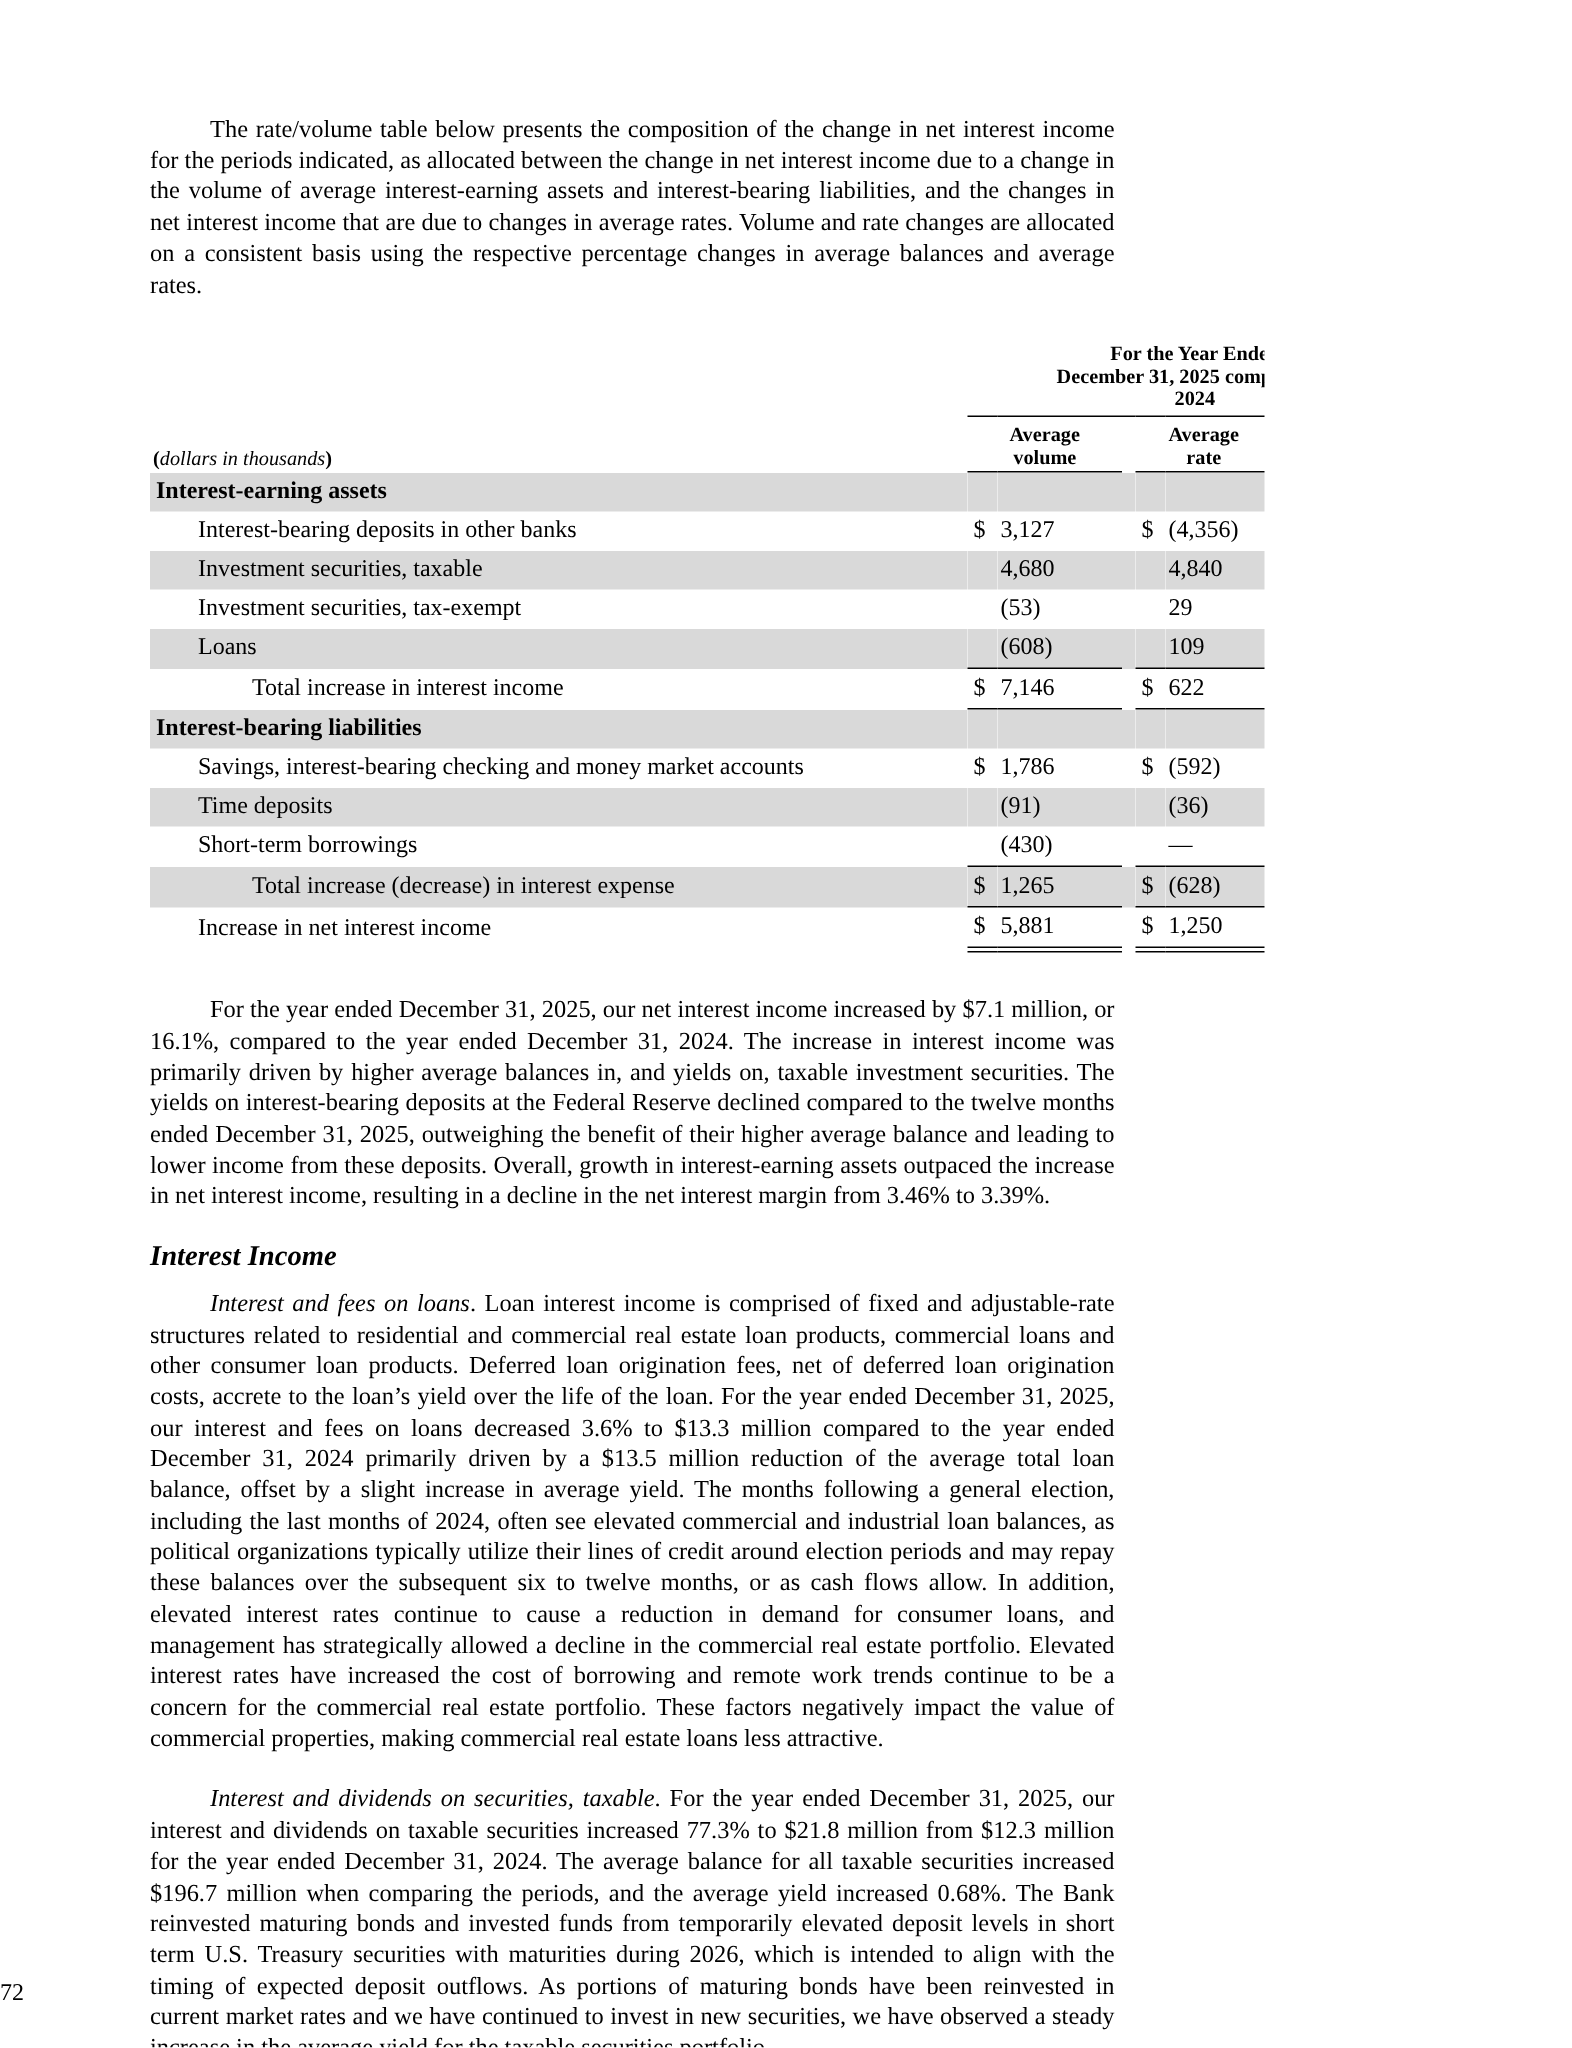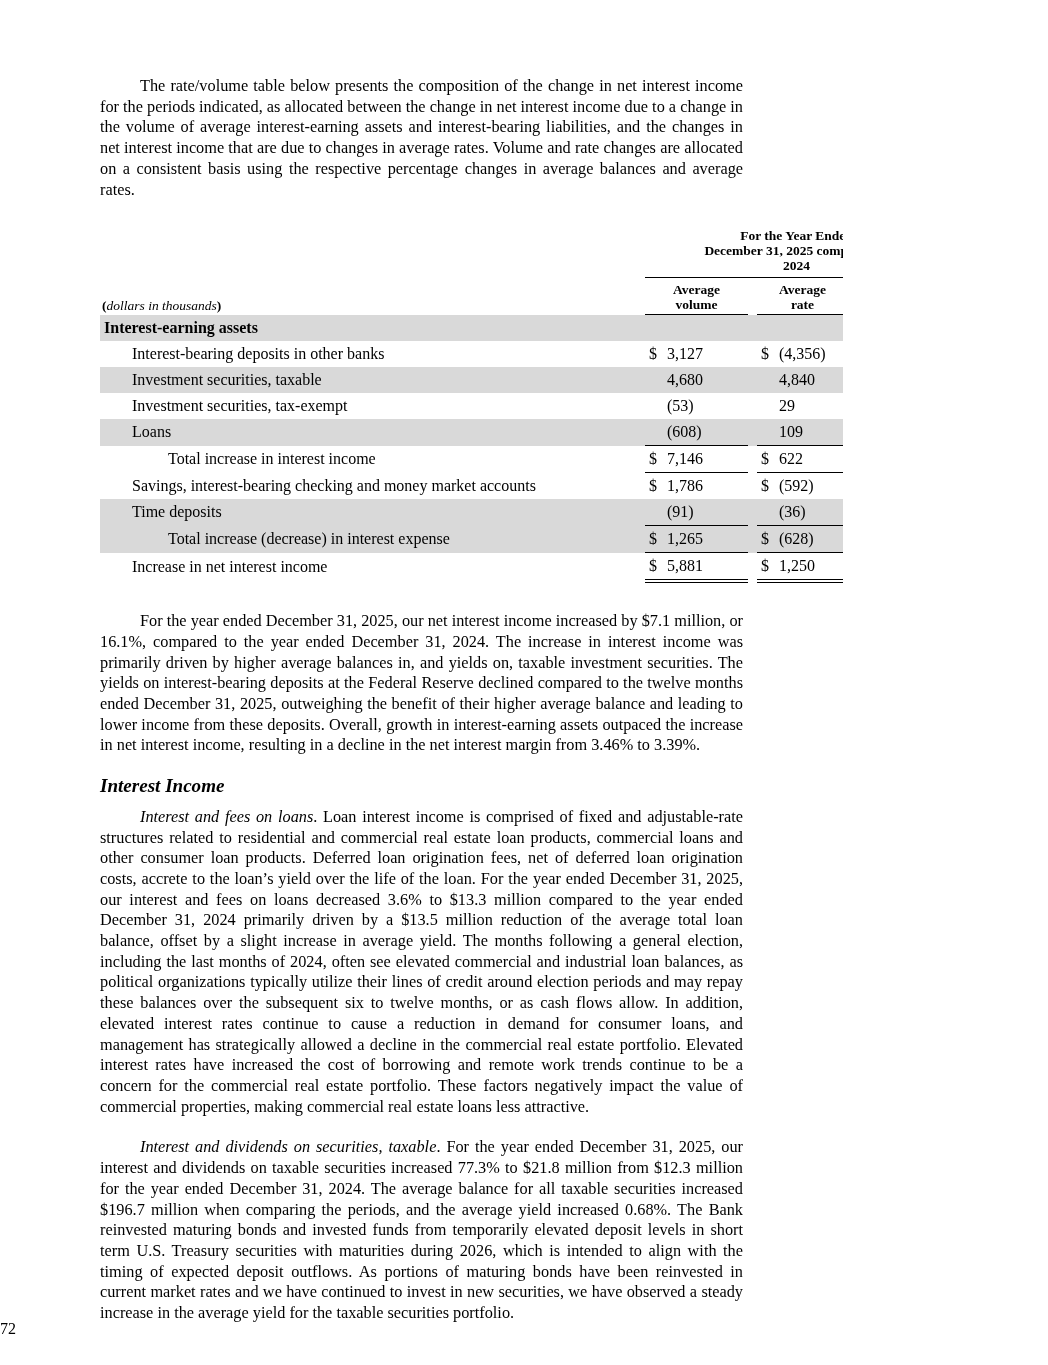--- a/index.html
+++ b/index.html
@@ -157,20 +157,31 @@
         <td class="lbl ind2">Total increase in interest income</td>
         <td class="cur lt lb">$</td>
         <td class="val lt lb">7,146</td>
         <td></td>
         <td class="cur lt lb">$</td>
         <td class="val lt lb">622</td>
         <td></td>
         <td class="cur lt lb">$</td>
         <td class="val lt lb">7,768</td>
       </tr>
+      <tr class="section shaded">
+        <td class="lbl">Interest-bearing liabilities</td>
+        <td class="cur"></td>
+        <td class="val"></td>
+        <td></td>
+        <td class="cur"></td>
+        <td class="val"></td>
+        <td></td>
+        <td class="cur"></td>
+        <td class="val"></td>
+      </tr>
       <tr>
         <td class="lbl ind1">Savings, interest-bearing checking and money market accounts</td>
         <td class="cur">$</td>
         <td class="val">1,786</td>
         <td></td>
         <td class="cur">$</td>
         <td class="val">(592)</td>
         <td></td>
         <td class="cur">$</td>
         <td class="val">1,194</td>
@@ -178,20 +189,31 @@
       <tr class="shaded">
         <td class="lbl ind1">Time deposits</td>
         <td class="cur"></td>
         <td class="val">(91)</td>
         <td></td>
         <td class="cur"></td>
         <td class="val">(36)</td>
         <td></td>
         <td class="cur"></td>
         <td class="val">(127)</td>
+      </tr>
+      <tr>
+        <td class="lbl ind1">Short-term borrowings</td>
+        <td class="cur"></td>
+        <td class="val">(430)</td>
+        <td></td>
+        <td class="cur"></td>
+        <td class="val">—</td>
+        <td></td>
+        <td class="cur"></td>
+        <td class="val">(430)</td>
       </tr>
       <tr class="shaded">
         <td class="lbl ind2">Total increase (decrease) in interest expense</td>
         <td class="cur lt lb">$</td>
         <td class="val lt lb">1,265</td>
         <td></td>
         <td class="cur lt lb">$</td>
         <td class="val lt lb">(628)</td>
         <td></td>
         <td class="cur lt lb">$</td>

